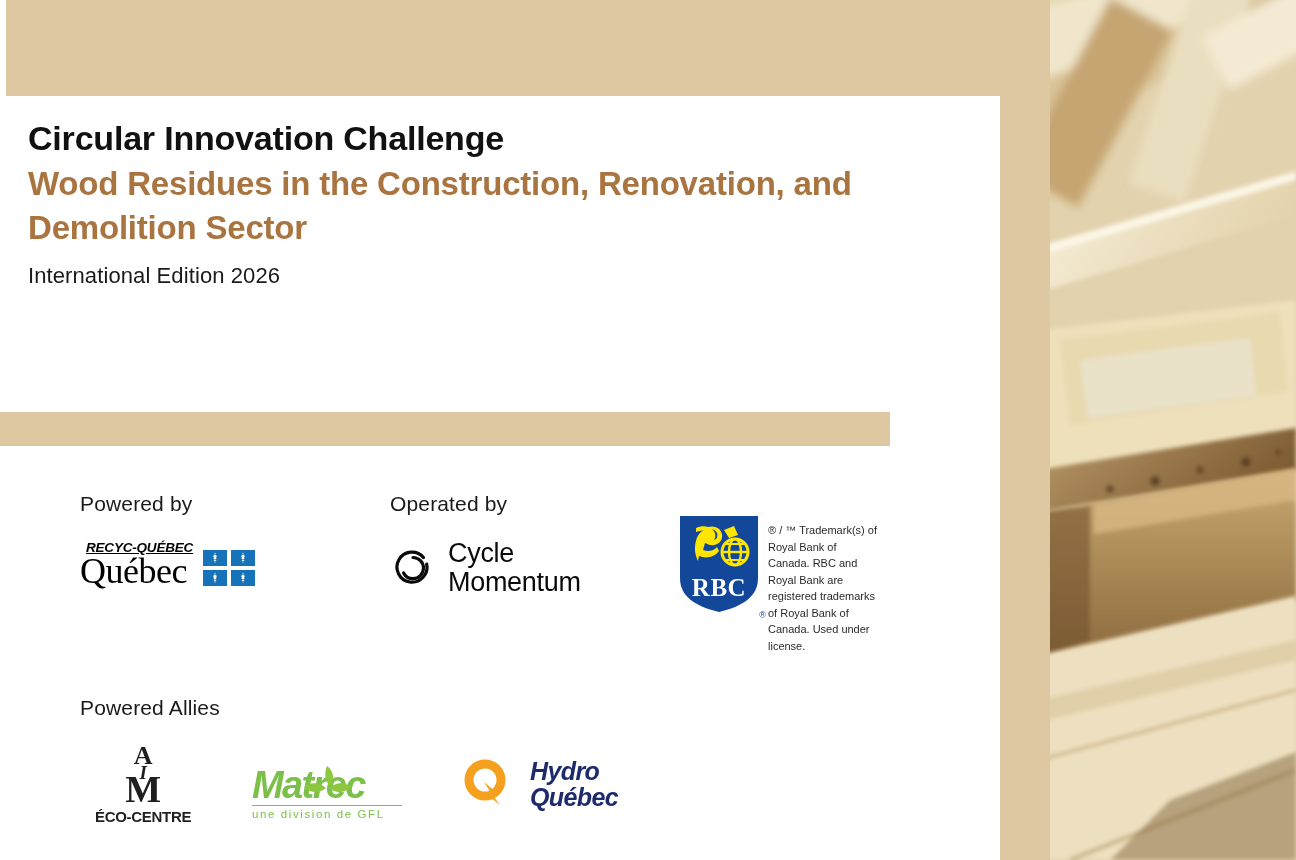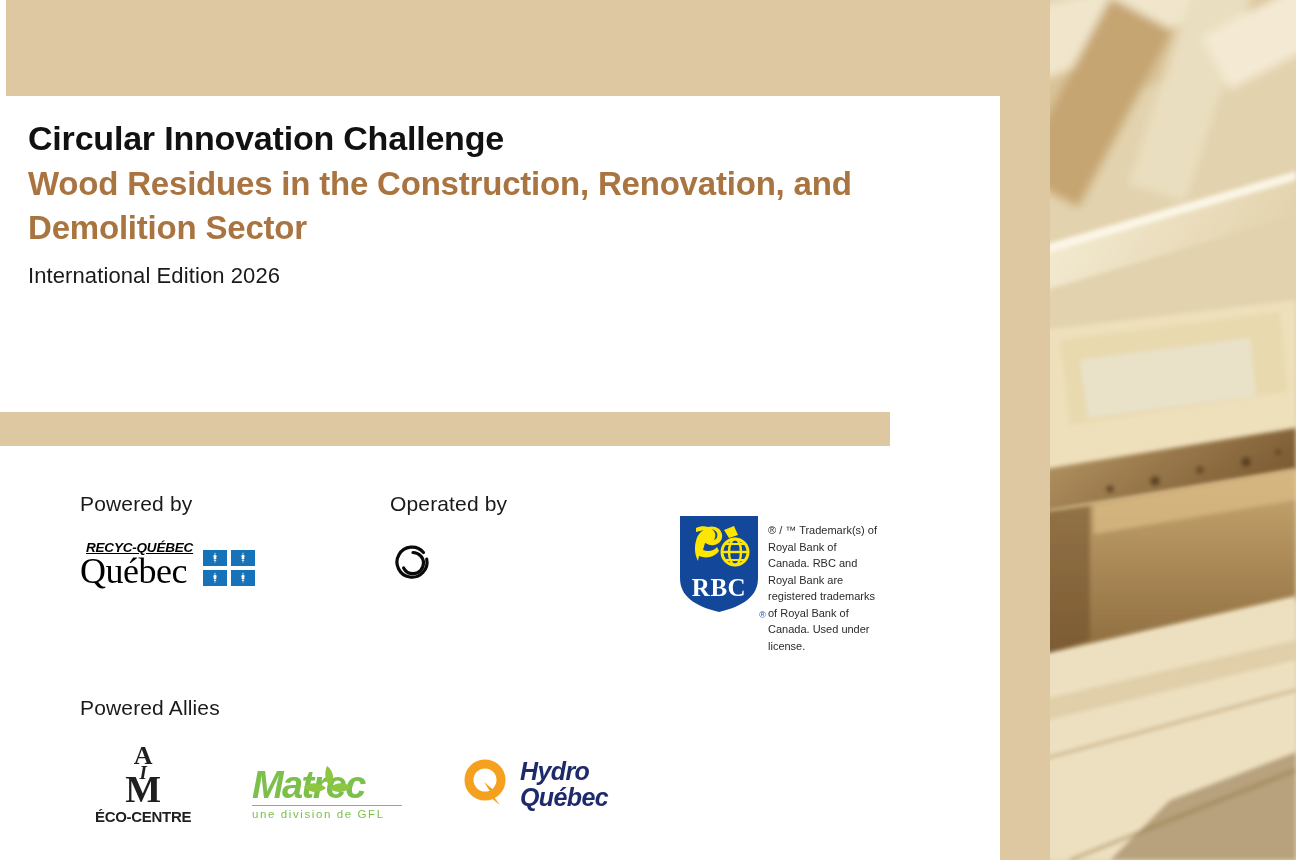--- a/index.html
+++ b/index.html
@@ -275,21 +275,21 @@
     color: #7cc04b;
     letter-spacing: 1.6px;
     border-top: 1.5px solid #7cc04b;
     padding-top: 2px;
     margin-top: 1px;
     white-space: nowrap;
   }
   .matrec-leaf { position: absolute; top: -2px; left: 44px; }
 
   
-  .hq-wrap { display: flex; align-items: center; gap: 4px; margin-top: 14px; }
+  .hq-wrap { display: flex; align-items: center; gap: 14px; margin-top: 14px; }
   .hq-text { display: flex; flex-direction: column; line-height: 1.0; }
   .hq-line {
     font-family: "Liberation Sans", sans-serif;
     font-size: 25px;
     font-weight: 700;
     font-style: italic;
     color: #1d2a6c;
     letter-spacing: -0.6px;
   }
   .hq-line2 { margin-top: 1px; }
@@ -423,20 +423,24 @@
       </div>
 
       <div class="partner-col col-operated">
         <p class="section-label">Operated by</p>
         <div class="logo-slot">
           <div class="cm-wrap">
             <svg width="46" height="46" viewBox="0 0 46 46">
               <path d="M33.5 12.5a15 15 0 1 0 3.2 6.6" fill="none" stroke="#0a0a0a" stroke-width="3.2" stroke-linecap="round"></path>
               <path d="M23 12.5a10.6 10.6 0 0 1 10.5 10.6A10.6 10.6 0 0 1 23 33.7a10.6 10.6 0 0 1-9.4-5.7" fill="none" stroke="#0a0a0a" stroke-width="3.2" stroke-linecap="round"></path>
             </svg>
+            <div class="cm-text">
+              <span class="cm-line">Cycle</span>
+              <span class="cm-line cm-line2">Momentum</span>
+            </div>
           </div>
         </div>
       </div>
 
       <div class="partner-col col-partner">
         <div class="logo-slot">
           <div class="rbc-wrap">
             <div class="rbc-shield-holder">
               <svg width="78" height="96" viewBox="0 0 78 96">
                 <path d="M0 0h78v62c0 18-14 28-39 34C14 90 0 80 0 62V0z" fill="#12479A"></path>

